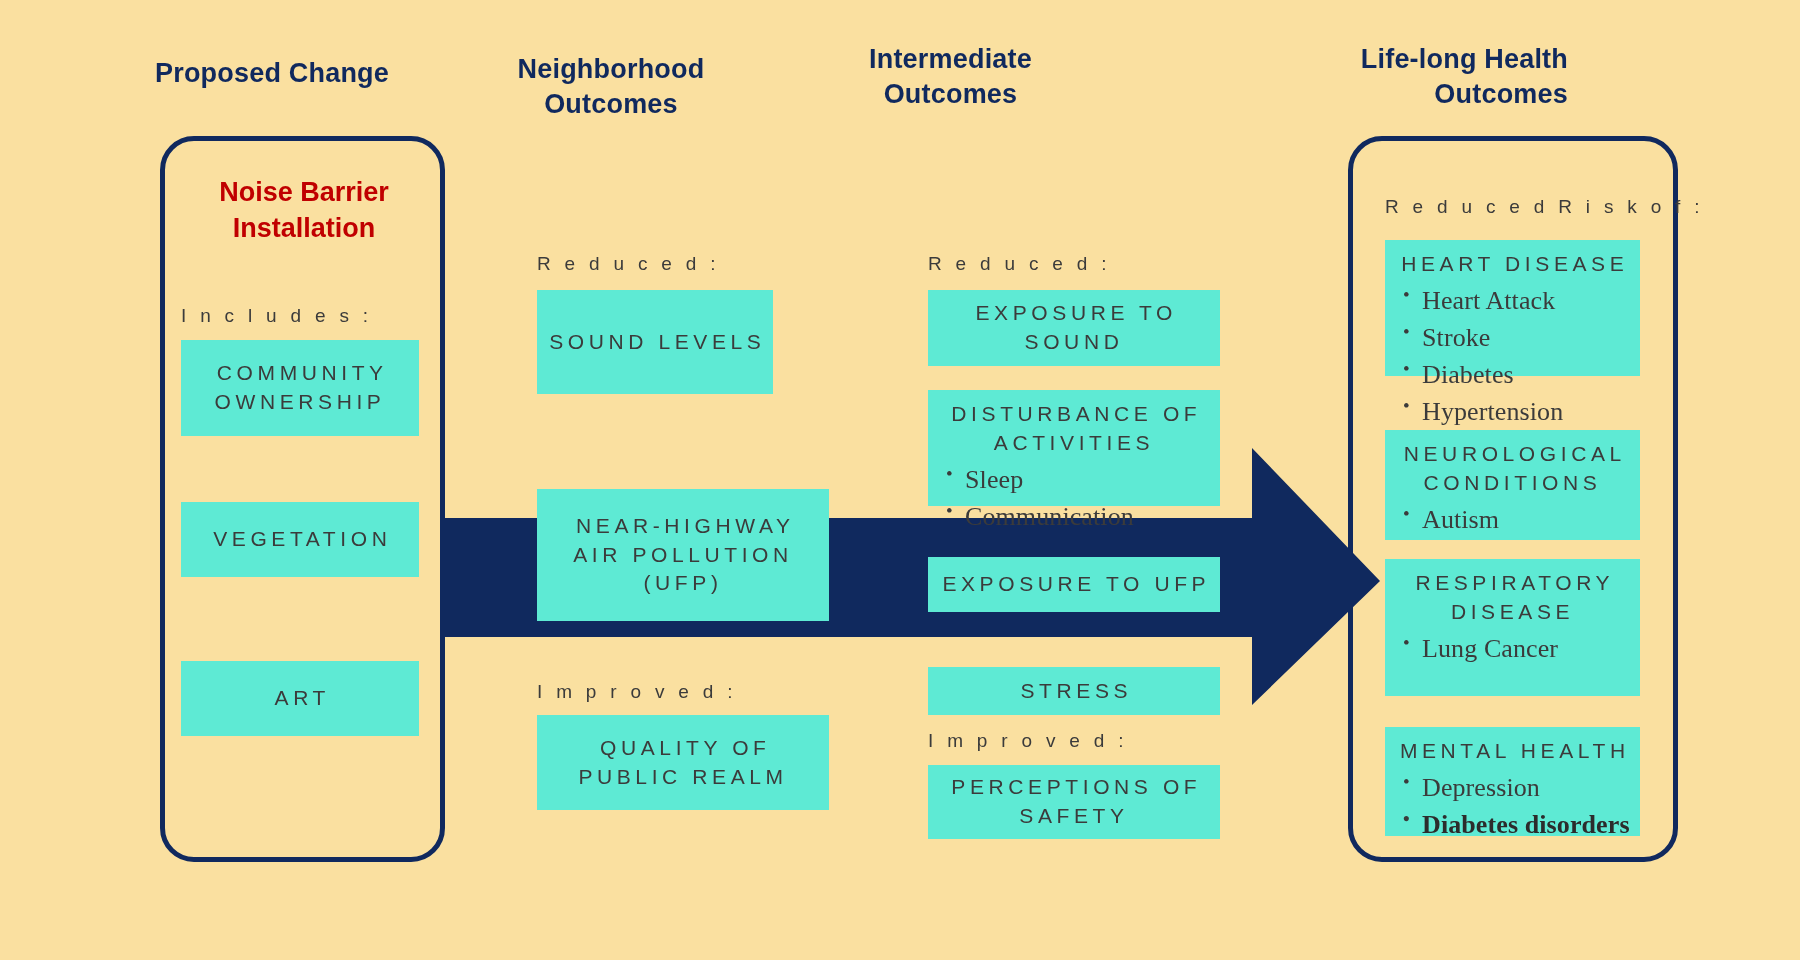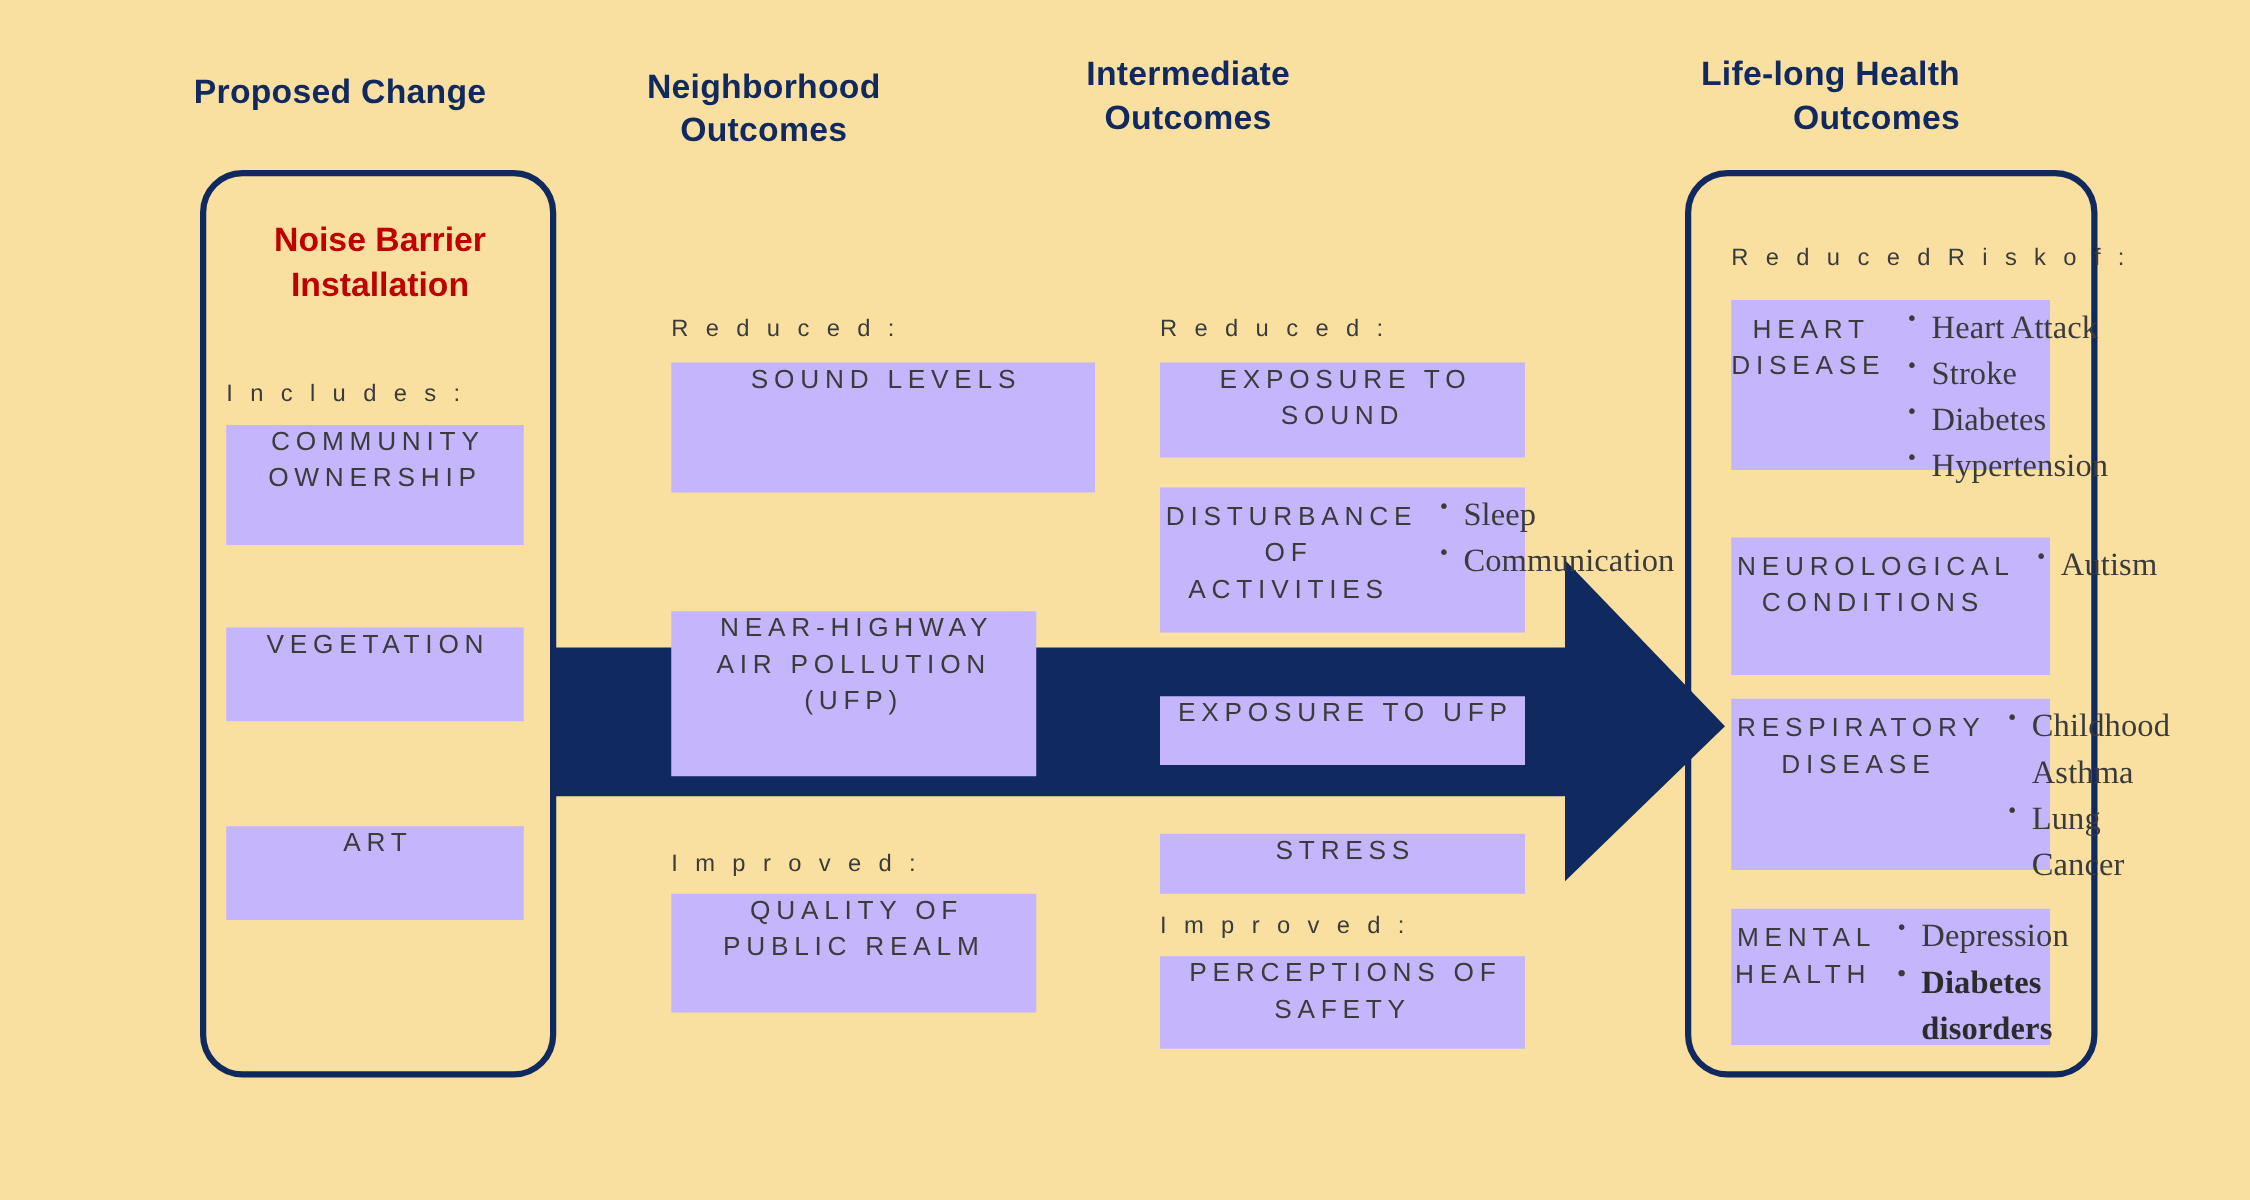--- a/index.html
+++ b/index.html
@@ -48,24 +48,24 @@
     left: 0;
     top: 0;
     width: 1800px;
     height: 960px;
     pointer-events: none;
   }
 
   
   .wbox {
     position: absolute;
-    background: #c4b5fd;
+    background: #5eead4;
     box-sizing: border-box;
     display: flex;
-    flex-direction: row;
+    flex-direction: column;
     justify-content: center;
   }
   .wbox-title {
     text-align: center;
     color: #3b3b3b;
     font-family: "Liberation Sans", sans-serif;
     font-weight: 400;
     font-size: 21px;
     letter-spacing: 4.6px;
     line-height: 1.38;
@@ -157,21 +157,21 @@
   <div class="wbox" style="left:133px; top:502px; width:238px; height:75px;">
     <div class="wbox-title">VEGETATION</div>
   </div>
 
   <div class="wbox" style="left:133px; top:661px; width:238px; height:75px;">
     <div class="wbox-title">ART</div>
   </div>
 
   <div class="caption" style="left:489px; top:253px;">R e d u c e d :</div>
 
-  <div class="wbox" style="left:489px; top:290px; width:339px; height:104px;">
+  <div class="wbox" style="left:489px; top:290px; width:236px; height:104px;">
     <div class="wbox-title">SOUND LEVELS</div>
   </div>
 
   <div class="wbox" style="left:489px; top:489px; width:292px; height:132px;">
     <div class="wbox-title">NEAR-HIGHWAY<br>AIR POLLUTION<br>(UFP)</div>
   </div>
 
   <div class="caption" style="left:489px; top:681px;">I m p r o v e d :</div>
 
   <div class="wbox" style="left:489px; top:715px; width:292px; height:95px;">
@@ -221,21 +221,20 @@
   <div class="wbox has-list" style="left:1337px; top:430px; width:255px; height:110px;">
     <div class="wbox-title">NEUROLOGICAL<br>CONDITIONS</div>
     <ul class="bullets">
       <li>Autism</li>
     </ul>
   </div>
 
   <div class="wbox has-list" style="left:1337px; top:559px; width:255px; height:137px;">
     <div class="wbox-title">RESPIRATORY<br>DISEASE</div>
     <ul class="bullets">
-      <li>Childhood Asthma</li>
       <li>Lung Cancer</li>
     </ul>
   </div>
 
   <div class="wbox has-list" style="left:1337px; top:727px; width:255px; height:109px;">
     <div class="wbox-title">MENTAL HEALTH</div>
     <ul class="bullets">
       <li>Depression</li>
       <li class="emphasis">Diabetes disorders</li>
     </ul>

